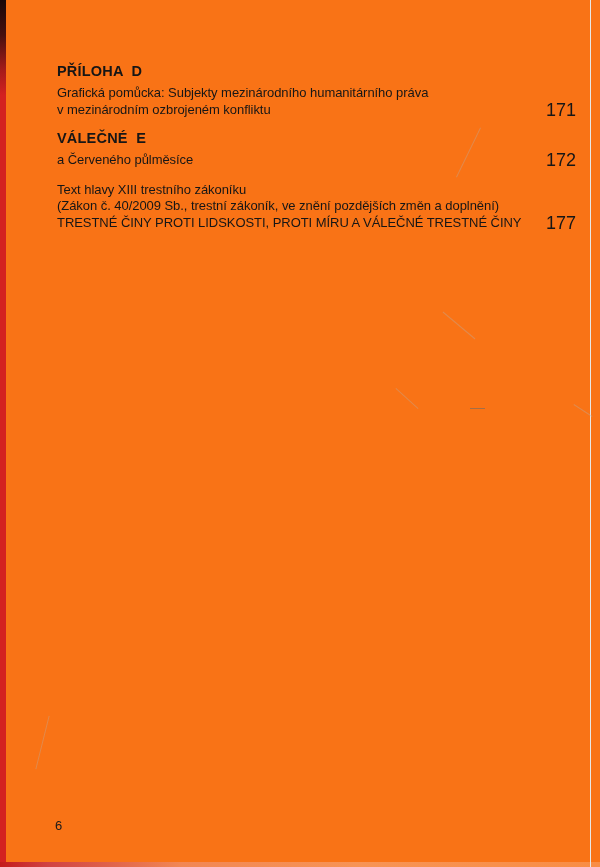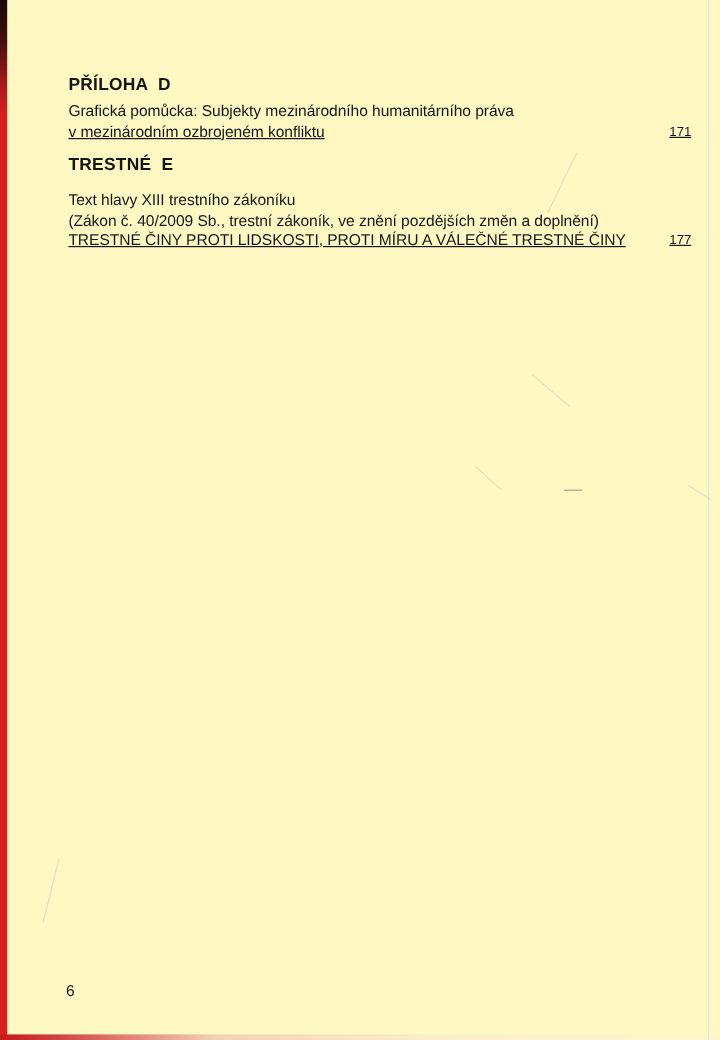--- a/index.html
+++ b/index.html
@@ -1,19 +1,19 @@
 <!DOCTYPE html>
 <html><head>
 <meta charset="utf-8">
 <style>
   html, body { margin: 0; padding: 0; background: #ffffff; }
   .page {
     position: relative;
     width: 600px; height: 867px;
-    background: #fef9c3;
+    background: #f97316;
     overflow: hidden;
     font-family: "Liberation Sans", sans-serif;
     color: #161616;
   }
   
   .spine-left {
     position: absolute; left: 0; top: 0; width: 6px; height: 100%;
     background: linear-gradient(180deg,
       #1a0808 0%, #45100f 4%, #a31b1a 8%, #d42120 11%, #d42120 100%);
   }
@@ -32,24 +32,24 @@
   .content { position: absolute; left: 57px; right: 24px; top: 64px; }
   .entry { margin: 0 0 13px 0; }
   .entry-heading {
     font-size: 14.5px; line-height: 15px; font-weight: bold;
     letter-spacing: 0.2px; white-space: pre; margin: 0 0 6px 0;
   }
   .entry-line {
     font-size: 13px; line-height: 16.5px; white-space: nowrap;
     letter-spacing: -0.05px;
   }
-  .line-row { display: flex; align-items: flex-start; text-decoration: underline; }
+  .line-row { display: flex; align-items: flex-start; }
   .line-row .txt { flex: 0 0 auto; }
   .line-row .spacer { flex: 1 1 auto; }
-  .line-row .pagenum { flex: 0 0 auto; font-size: 11px; }
+  .line-row .pagenum { flex: 0 0 auto; font-size: 18px; }
   .folio {
     position: absolute; left: 55px; top: 818px;
     font-size: 13px; color: #1a1a1a;
   }
   
   .artifact { position: absolute; background: #b5b5b3; opacity: 0.35; }
   .a1 { left: 468px; top: 125px; width: 1px; height: 55px; transform: rotate(26deg); }
   .a2 { left: 438px; top: 325px; width: 42px; height: 1px; transform: rotate(40deg); }
   .a3 { left: 392px; top: 398px; width: 30px; height: 1px; transform: rotate(42deg); }
   .a4 { left: 42px;  top: 715px; width: 1px; height: 55px; transform: rotate(14deg); }
@@ -71,21 +71,26 @@
       <div class="entry-heading">PŘÍLOHA  D</div>
       <div class="entry-line">Grafická pomůcka: Subjekty mezinárodního humanitárního práva</div>
       <div class="entry-line line-row">
         <span class="txt">v mezinárodním ozbrojeném konfliktu</span>
         <span class="spacer"></span>
         <span class="pagenum">171</span>
       </div>
     </div>
 
     <div class="entry">
-      <div class="entry-heading">TRESTNÉ  E</div>
+      <div class="entry-heading">VÁLEČNÉ  E</div>
+      <div class="entry-line line-row">
+        <span class="txt">a Červeného půlměsíce</span>
+        <span class="spacer"></span>
+        <span class="pagenum">172</span>
+      </div>
     </div>
 
 
     <div class="entry">
       <div class="entry-line">Text hlavy XIII trestního zákoníku</div>
       <div class="entry-line">(Zákon č. 40/2009 Sb., trestní zákoník, ve znění pozdějších změn a doplnění)</div>
       <div class="entry-line line-row">
         <span class="txt">TRESTNÉ ČINY PROTI LIDSKOSTI, PROTI MÍRU A VÁLEČNÉ TRESTNÉ ČINY</span>
         <span class="spacer"></span>
         <span class="pagenum">177</span>

